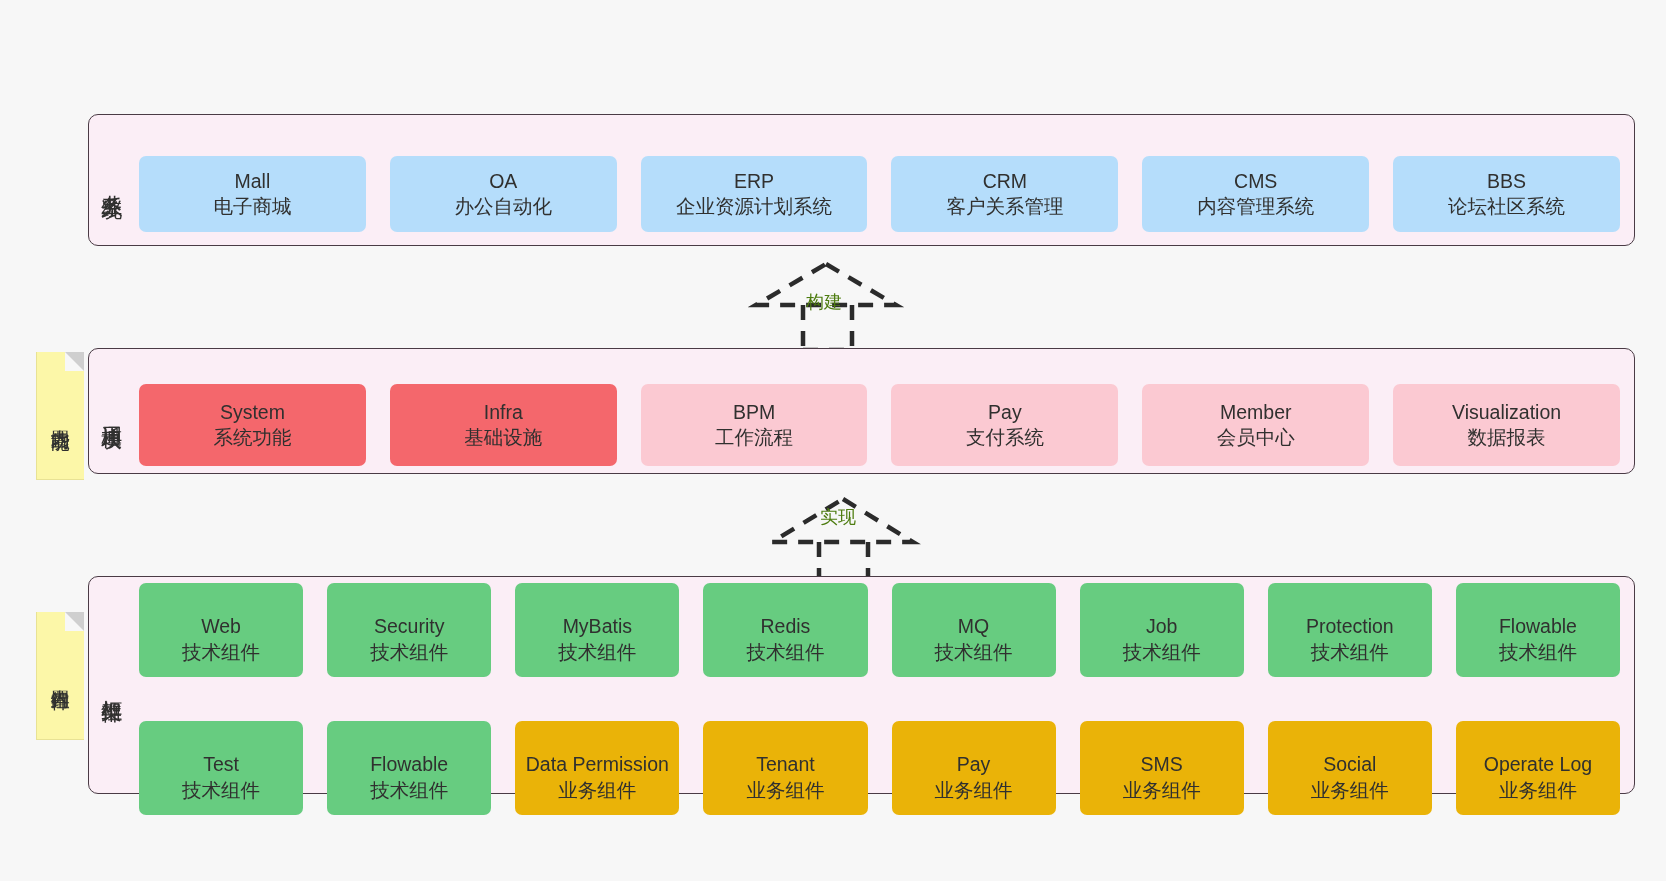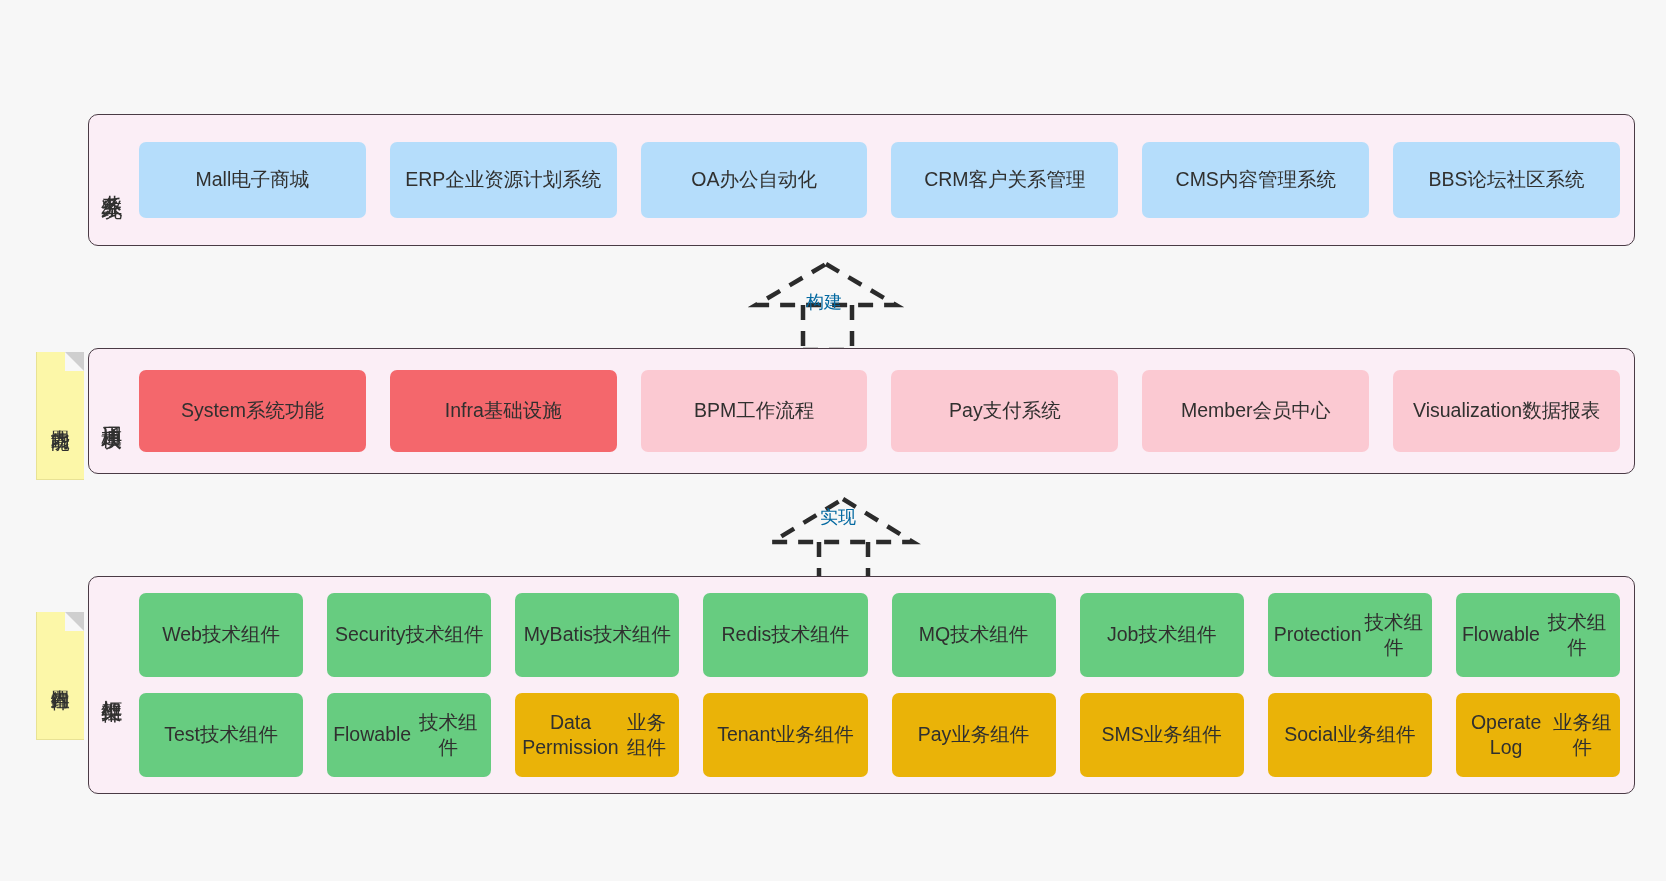--- a/index.html
+++ b/index.html
@@ -61,40 +61,41 @@
     gap: 24px;
   }
 
   
   .card {
     flex: 1 1 0;
     min-width: 0;
     box-sizing: border-box;
     border-radius: 7px;
     display: flex;
-    flex-direction: row;
+    flex-direction: column;
     align-items: center;
     justify-content: center;
     text-align: center;
     color: #30302f;
     line-height: 1.30;
     padding: 12px 6px;
+    margin-top: 28px;
   }
   .card .t1 { font-size: 19.5px; }
   .card .t2 { font-size: 19.5px; }
 
   .card.blue        { background: #b5ddfb; }
   .card.red         { background: #f4676c; }
   .card.pink        { background: #fbc9d2; }
   .card.green       { background: #67cc80; }
   .card.lightgreen  { background: #eab308; }
 
   .layer-business .card { height: 76px; }
   .layer-common   .card { height: 82px; align-items: center; }
-  .layer-frame    .card { height: 84px; }
+  .layer-frame    .card { height: 94px; justify-content: flex-end; }
 
   
   #layer-business { left: 88px;  top: 114px; width: 1547px; height: 132px; }
   #layer-common   { left: 88px;  top: 348px; width: 1547px; height: 126px; }
   #layer-frame    { left: 88px;  top: 576px; width: 1547px; height: 218px; }
 
   
   .note {
     position: absolute;
     width: 48px;
@@ -128,21 +129,21 @@
     background: #f7f7f7;
   }
   #note-common { left: 36px; top: 352px; height: 128px; }
   #note-frame  { left: 36px; top: 612px; height: 128px; }
 
   
   .arrow { position: absolute; }
   .arrow-label {
     position: absolute;
     font-size: 18px;
-    color: #0369a1;
+    color: #4d7c0f;
     background: transparent;
     white-space: nowrap;
   }
   #arrow-build { left: 748px; top: 252px; }
   #arrow-build-label { left: 806px; top: 290px; }
   #arrow-impl  { left: 760px; top: 487px; }
   #arrow-impl-label { left: 820px; top: 505px; }
 </style>
 </head>
 <body>
@@ -151,26 +152,26 @@
 
   <div class="layer layer-business" id="layer-business">
     <div class="layer-title">业务系统</div>
     <div class="layer-body">
       <div class="row">
         <div class="card blue">
           <div class="t1">Mall</div>
           <div class="t2">电子商城</div>
         </div>
         <div class="card blue">
+          <div class="t1">OA</div>
+          <div class="t2">办公自动化</div>
+        </div>
+        <div class="card blue">
           <div class="t1">ERP</div>
           <div class="t2">企业资源计划系统</div>
-        </div>
-        <div class="card blue">
-          <div class="t1">OA</div>
-          <div class="t2">办公自动化</div>
         </div>
         <div class="card blue">
           <div class="t1">CRM</div>
           <div class="t2">客户关系管理</div>
         </div>
         <div class="card blue">
           <div class="t1">CMS</div>
           <div class="t2">内容管理系统</div>
         </div>
         <div class="card blue">

